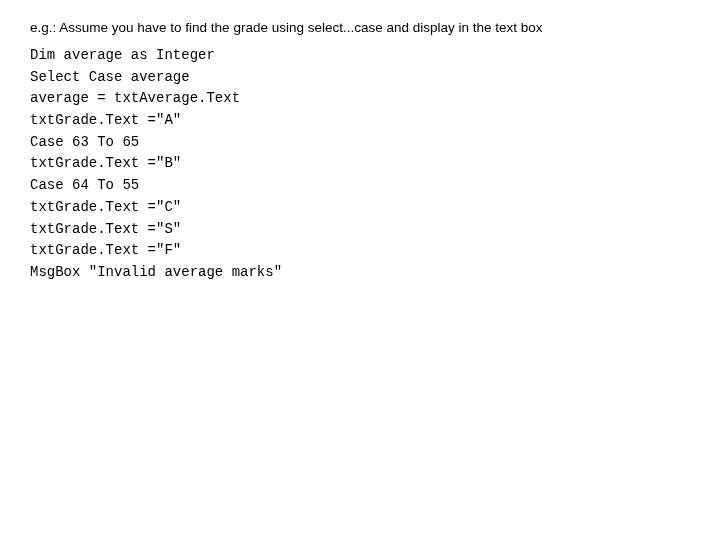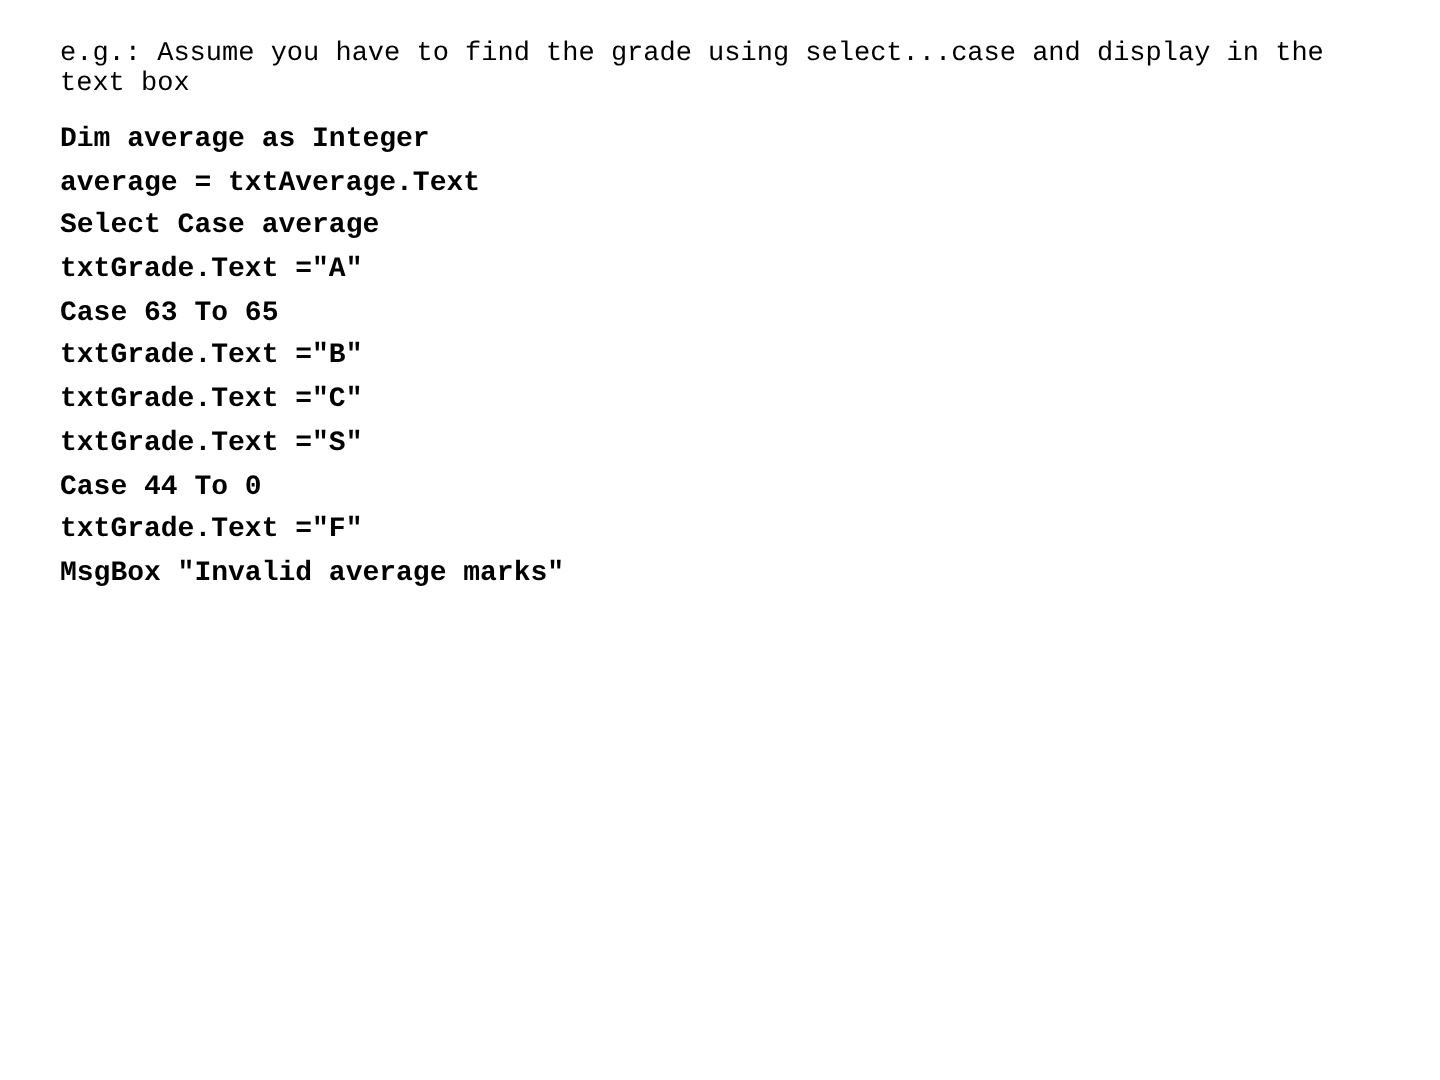--- a/index.html
+++ b/index.html
@@ -16,50 +16,49 @@
       font-size: 14px;
       color: #000000;
       overflow: hidden;
     }
 
     .content {
       padding: 20px 30px;
     }
 
     .intro-line {
-      font-family: Liberation Mono, monospace;
+      font-family: Liberation Sans, sans-serif;
       font-size: 13.5px;
       margin-bottom: 10px;
       color: #000000;
     }
 
     .code-block {
       font-family: 'Courier New', Courier, monospace;
       font-size: 14px;
       line-height: 1.55;
       color: #000000;
     }
 
     .code-line {
       display: block;
       white-space: pre;
-      font-weight: bold;
     }
   </style>
 </head>
 <body>
 
 <div class="content">
   <p class="intro-line">e.g.: Assume you have to find the grade using select...case and display in the text box</p>
   <div class="code-block">
   <span class="code-line">Dim average as Integer</span>
+      <span class="code-line">Select Case average</span>
       <span class="code-line">average = txtAverage.Text</span>
-      <span class="code-line">Select Case average</span>
       <span class="code-line">txtGrade.Text ="A"</span>
       <span class="code-line">Case 63 To 65</span>
       <span class="code-line">txtGrade.Text ="B"</span>
+      <span class="code-line">Case 64 To 55</span>
       <span class="code-line">txtGrade.Text ="C"</span>
       <span class="code-line">txtGrade.Text ="S"</span>
-      <span class="code-line">Case 44 To 0</span>
       <span class="code-line">txtGrade.Text ="F"</span>
       <span class="code-line">MsgBox "Invalid average marks"</span>
     </div>
 </div>
 
 </body></html>

